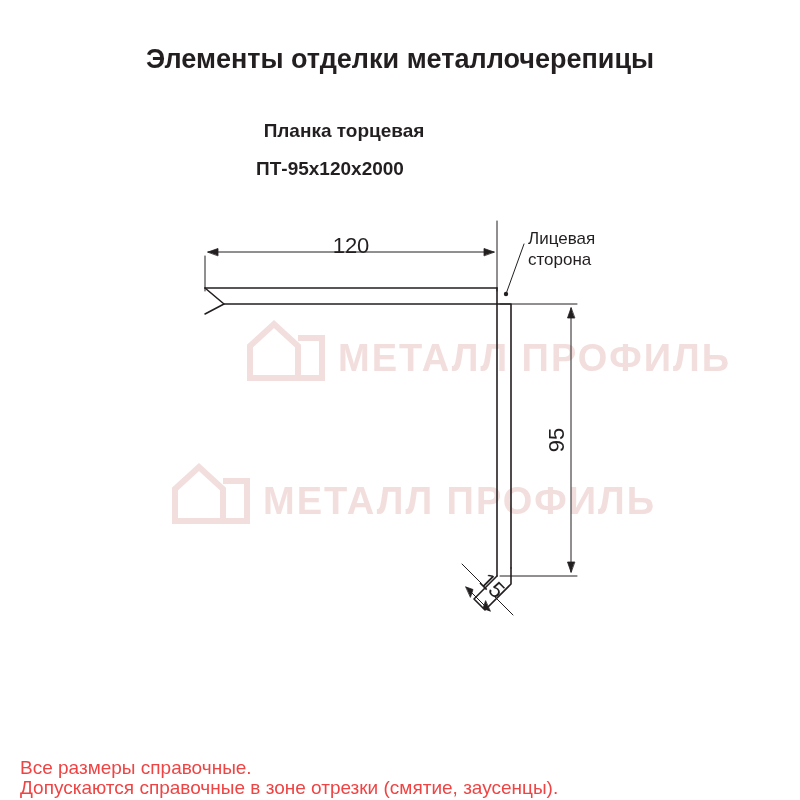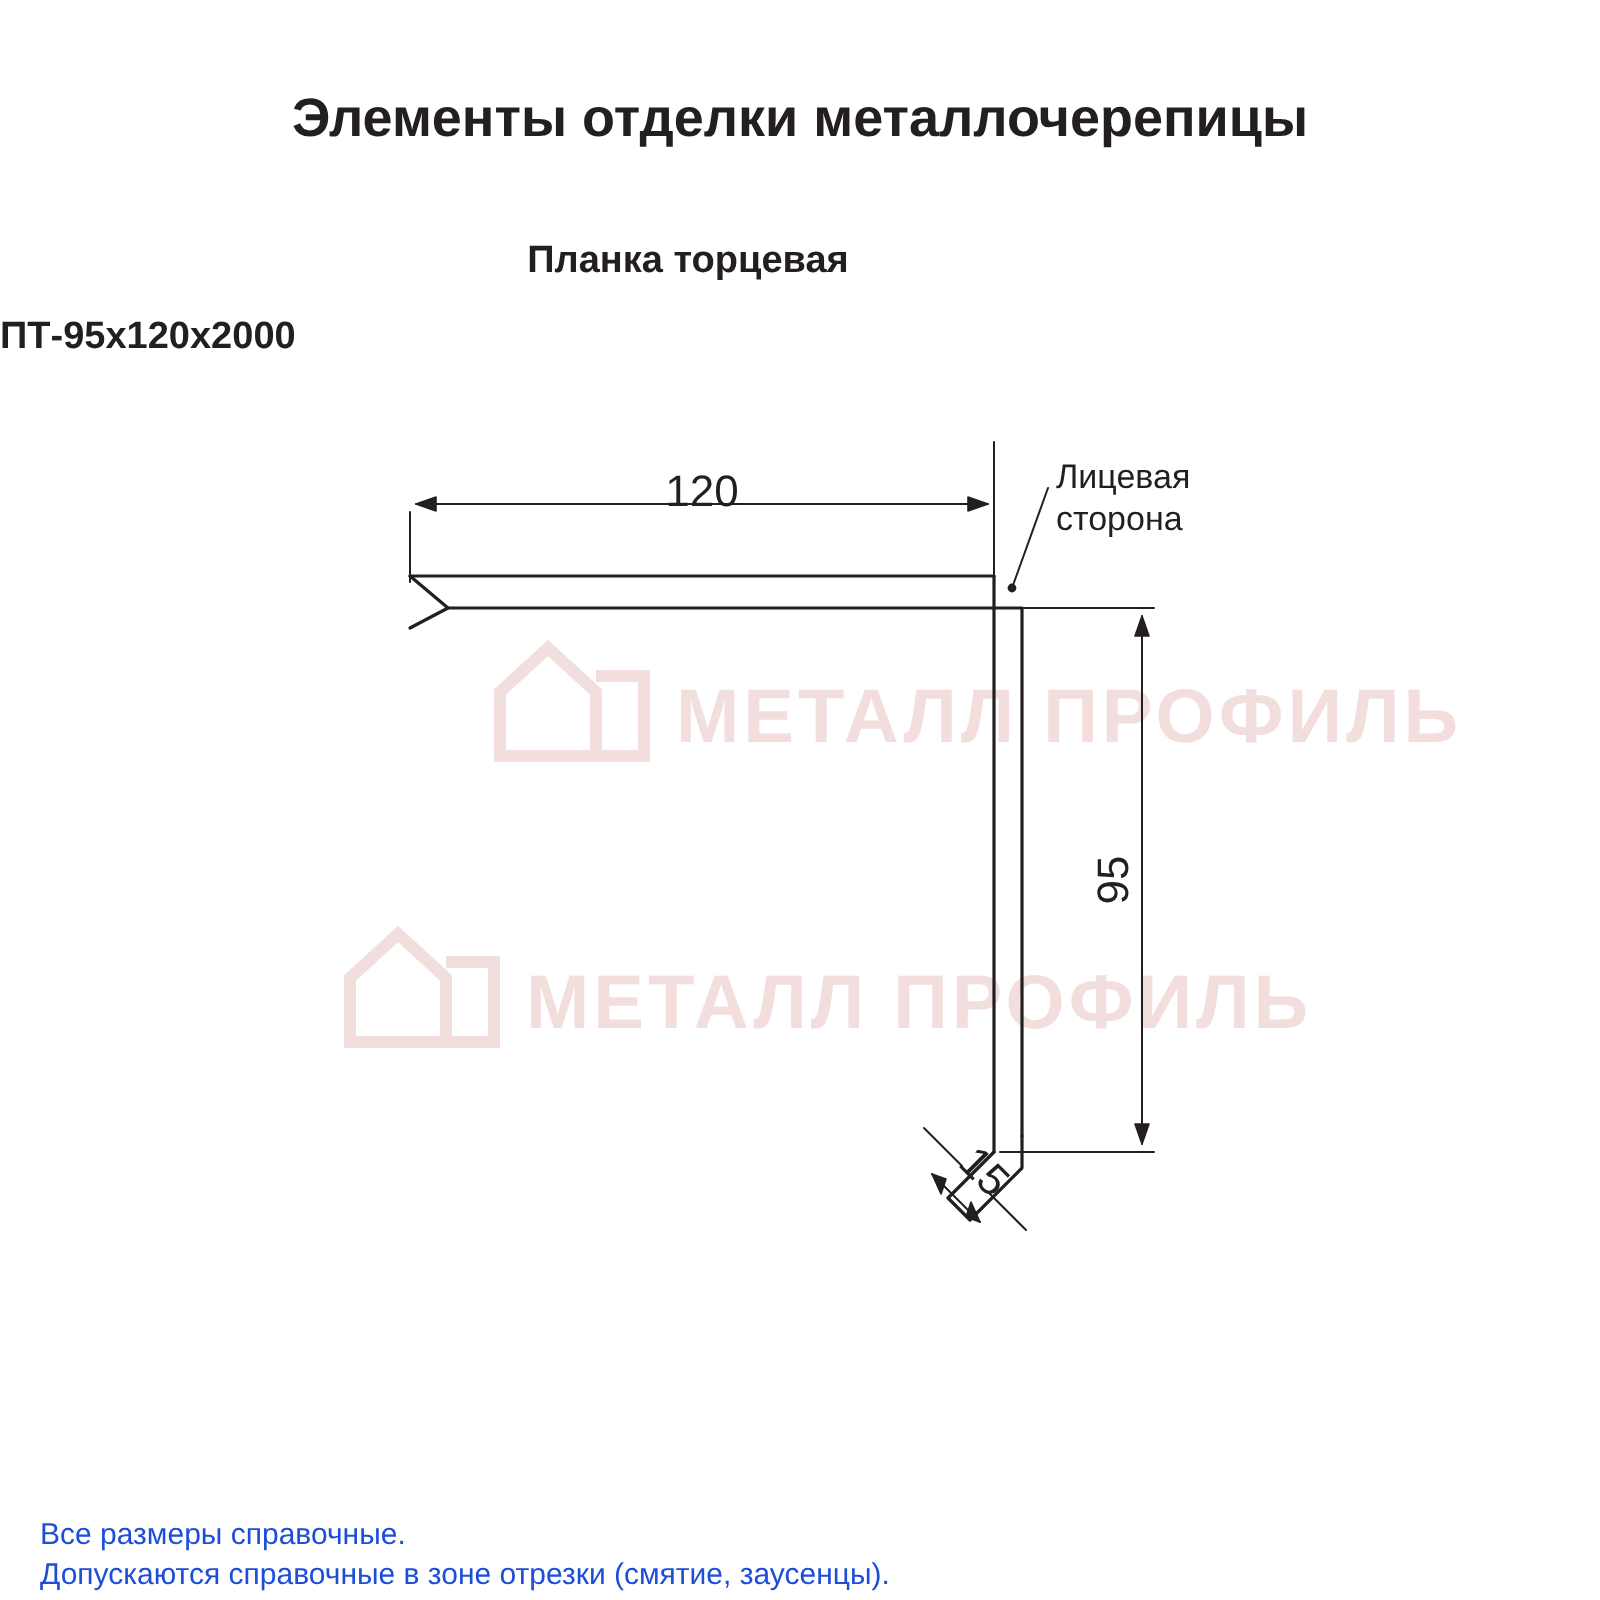--- a/index.html
+++ b/index.html
@@ -38,37 +38,38 @@
     width: 688px;
     text-align: center;
     font-size: 19px;
     font-weight: bold;
   }
   .title-code {
     position: absolute;
     left: 0;
     top: 142px;
     width: 660px;
+    text-align: center;
     font-size: 19px;
     font-weight: bold;
   }
   .drawing {
     position: absolute;
     left: 0;
     top: 0;
     width: 800px;
     height: 800px;
   }
   .footer {
     position: absolute;
     left: 20px;
     bottom: 18px;
-    font-size: 15px;
+    font-size: 19px;
     line-height: 20px;
-    color: #1d4ed8;
+    color: #ef4444;
   }
   .footer div { white-space: nowrap; }
   .wm {
     position: absolute;
     pointer-events: none;
     user-select: none;
   }
 </style>
 </head>
 <body>

